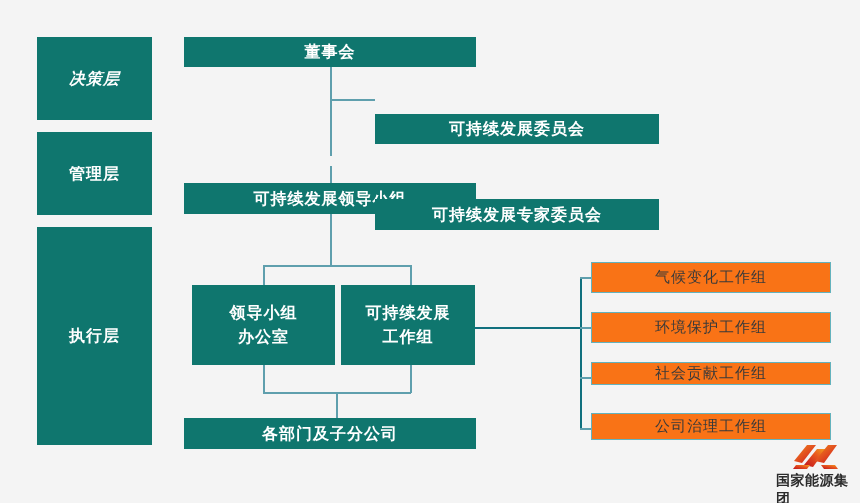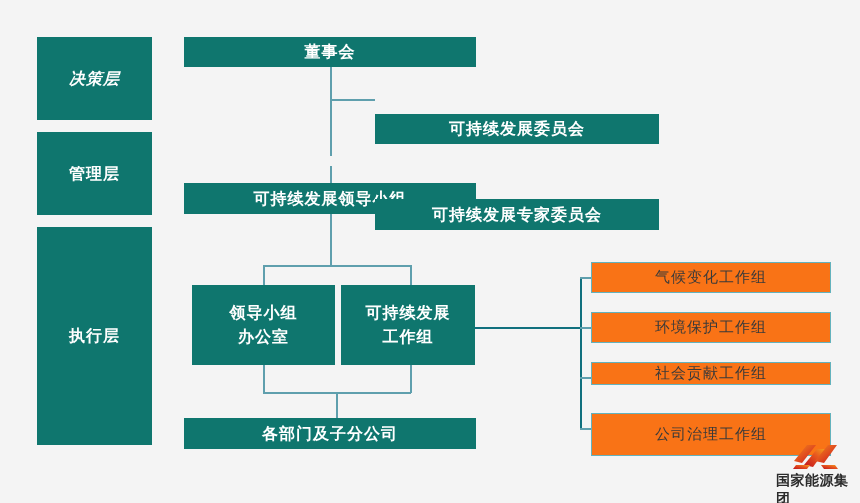--- a/index.html
+++ b/index.html
@@ -177,21 +177,21 @@
   </div>
 
   <div class="node outlined" style="left:591px; top:312px; width:240px; height:31px;">
     <span>环境保护工作组</span>
   </div>
 
   <div class="node outlined" style="left:591px; top:362px; width:240px; height:23px;">
     <span>社会贡献工作组</span>
   </div>
 
-  <div class="node outlined" style="left:591px; top:413px; width:240px; height:43px;">
+  <div class="node outlined" style="left:591px; top:413px; width:240px; height:27px;">
     <span>公司治理工作组</span>
   </div>
 
   <div id="logo">
     <div class="mark">
       <svg viewBox="0 0 50 28" width="50" height="28" xmlns="http://www.w3.org/2000/svg">
         <defs>
           <linearGradient id="g1" x1="0" y1="0" x2="1" y2="1">
             <stop offset="0%" stop-color="#f28c1e"></stop>
             <stop offset="55%" stop-color="#e0491f"></stop>

